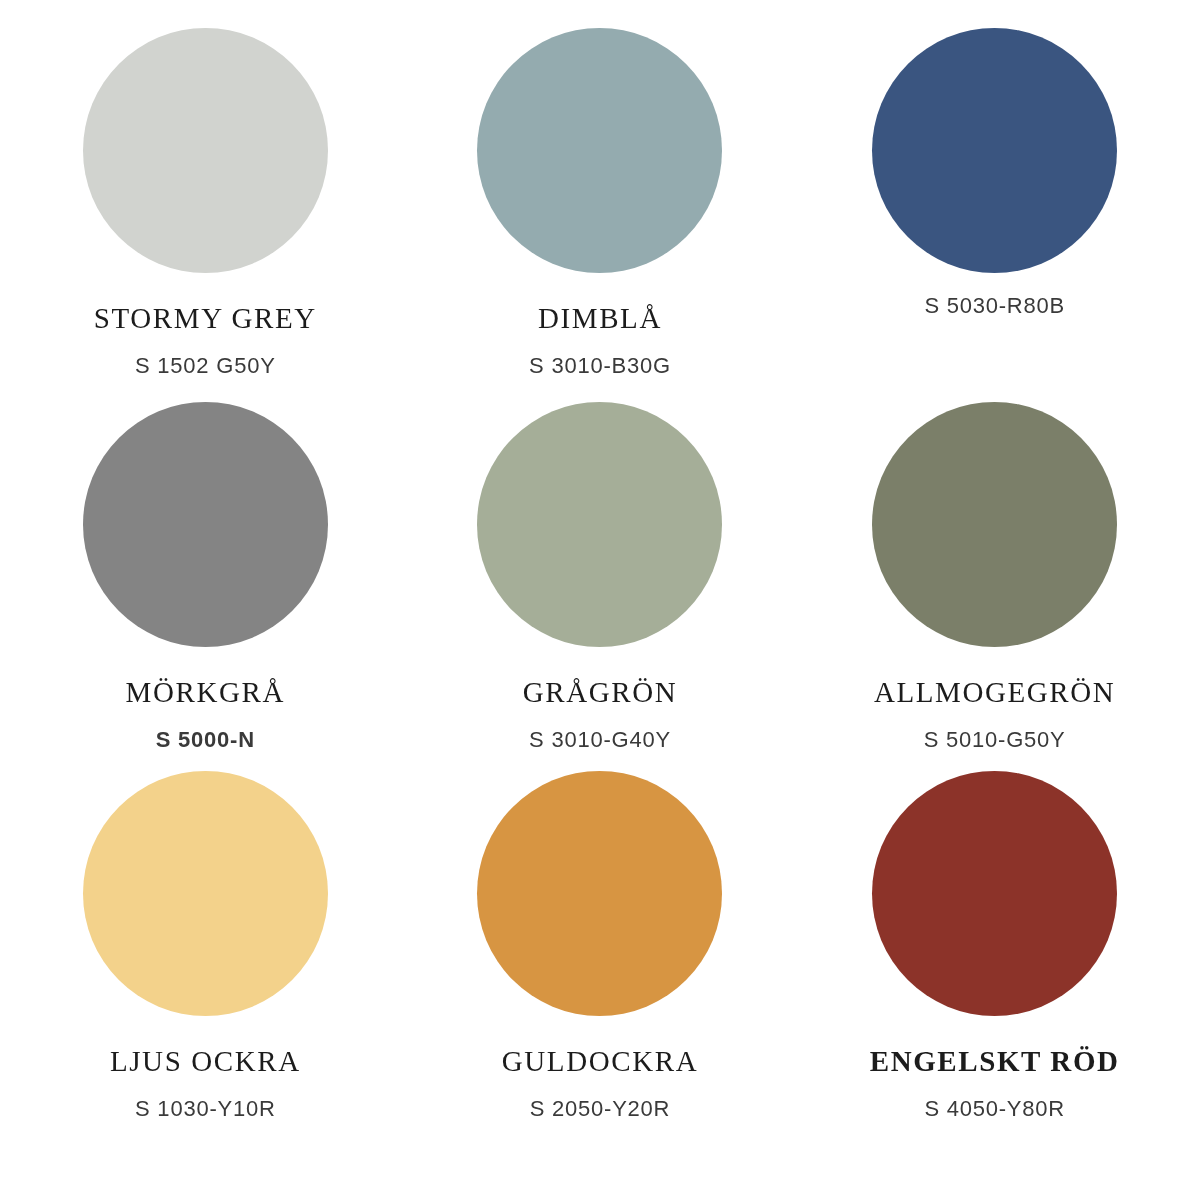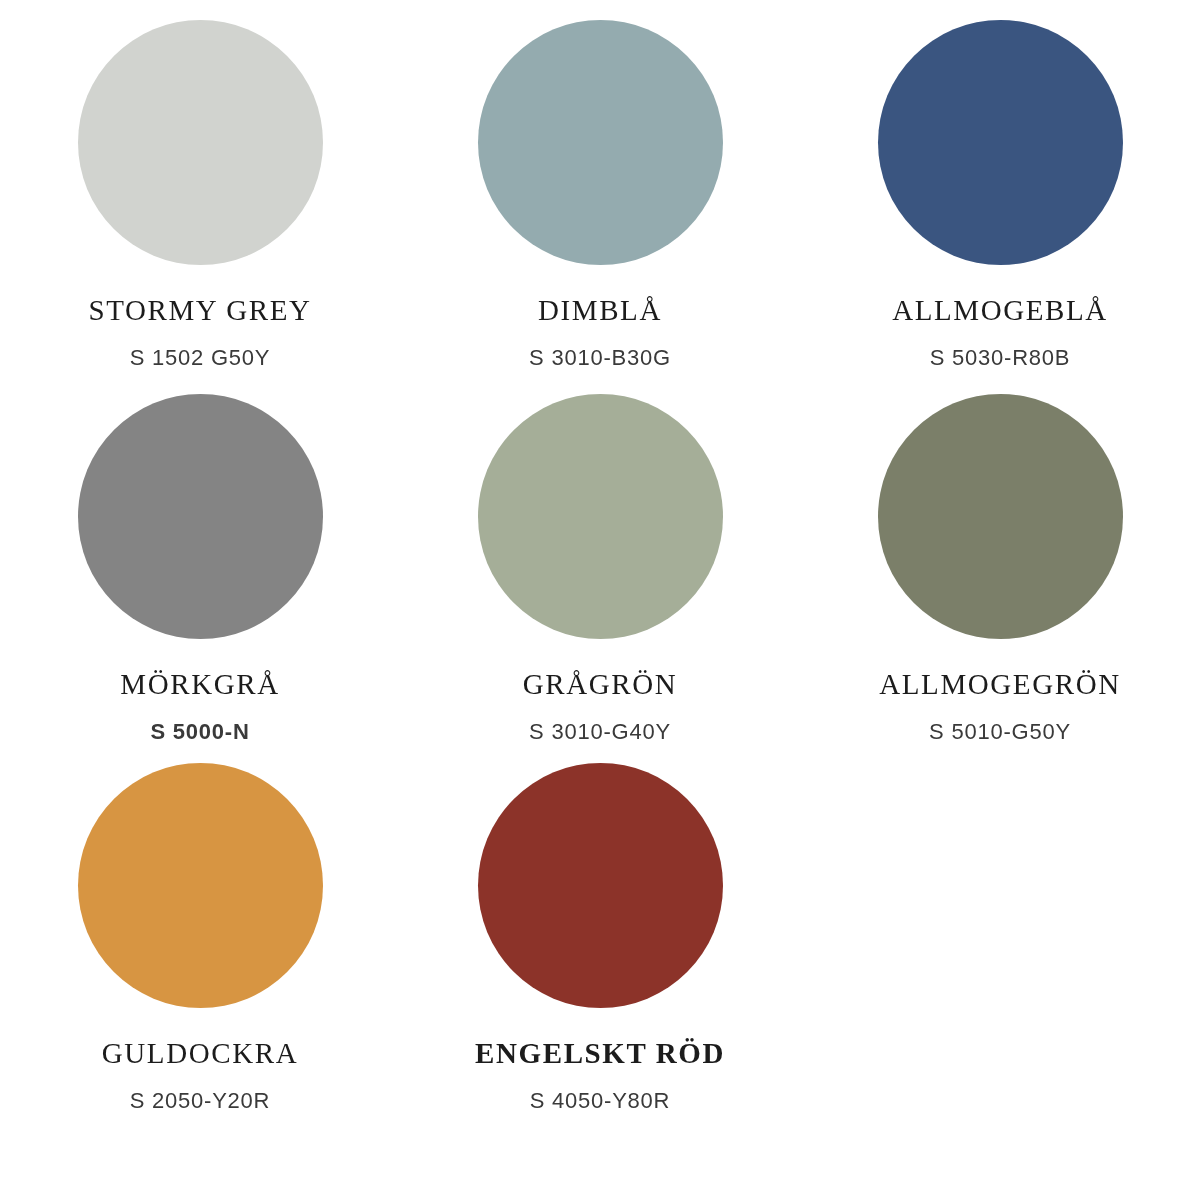--- a/index.html
+++ b/index.html
@@ -14,21 +14,21 @@
     overflow: hidden;
   }
 
   .palette-grid {
     width: 1200px;
     height: 876px;
     display: grid;
     grid-template-columns: repeat(3, 1fr);
     grid-template-rows: repeat(3, 1fr);
     box-sizing: border-box;
-    padding: 0;
+    padding: 8px;
   }
 
   .swatch-cell {
     position: relative;
     display: flex;
     flex-direction: column;
     align-items: center;
     justify-content: flex-start;
     box-sizing: border-box;
     padding-top: 18px;
@@ -81,21 +81,20 @@
   </div>
 
   <div class="swatch-cell row-1">
     <div class="swatch-circle" style="background-color: rgb(148, 171, 175);"></div>
     <div class="swatch-name" style="color: rgb(28, 28, 28);">DIMBLÅ</div>
     <div class="swatch-code" style="color: rgb(58, 58, 58);">S 3010-B30G</div>
   </div>
 
   <div class="swatch-cell row-1">
     <div class="swatch-circle" style="background-color: rgb(58, 85, 128);"></div>
-    <div class="swatch-name" style="color: rgb(28, 28, 28);">ALLMOGEBLÅ</div>
     <div class="swatch-code" style="color: rgb(58, 58, 58);">S 5030-R80B</div>
   </div>
 
   <div class="swatch-cell row-2">
     <div class="swatch-circle" style="background-color: rgb(132, 132, 132);"></div>
     <div class="swatch-name" style="color: rgb(28, 28, 28);">MÖRKGRÅ</div>
     <div class="swatch-code" style="color: rgb(58, 58, 58); font-weight: bold;">S 5000-N</div>
   </div>
 
   <div class="swatch-cell row-2">
@@ -103,20 +102,25 @@
     <div class="swatch-name" style="color: rgb(28, 28, 28);">GRÅGRÖN</div>
     <div class="swatch-code" style="color: rgb(58, 58, 58);">S 3010-G40Y</div>
   </div>
 
   <div class="swatch-cell row-2">
     <div class="swatch-circle" style="background-color: rgb(123, 127, 105);"></div>
     <div class="swatch-name" style="color: rgb(28, 28, 28);">ALLMOGEGRÖN</div>
     <div class="swatch-code" style="color: rgb(58, 58, 58); text-align: center;">S 5010-G50Y</div>
   </div>
 
+  <div class="swatch-cell row-3">
+    <div class="swatch-circle" style="background-color: rgb(243, 210, 139);"></div>
+    <div class="swatch-name" style="color: rgb(28, 28, 28);">LJUS OCKRA</div>
+    <div class="swatch-code" style="color: rgb(58, 58, 58);">S 1030-Y10R</div>
+  </div>
 
   <div class="swatch-cell row-3">
     <div class="swatch-circle" style="background-color: rgb(215, 149, 66);"></div>
     <div class="swatch-name" style="color: rgb(28, 28, 28);">GULDOCKRA</div>
     <div class="swatch-code" style="color: rgb(58, 58, 58);">S 2050-Y20R</div>
   </div>
 
   <div class="swatch-cell row-3">
     <div class="swatch-circle" style="background-color: rgb(140, 51, 41);"></div>
     <div class="swatch-name" style="color: rgb(28, 28, 28); font-weight: bold;">ENGELSKT RÖD</div>

